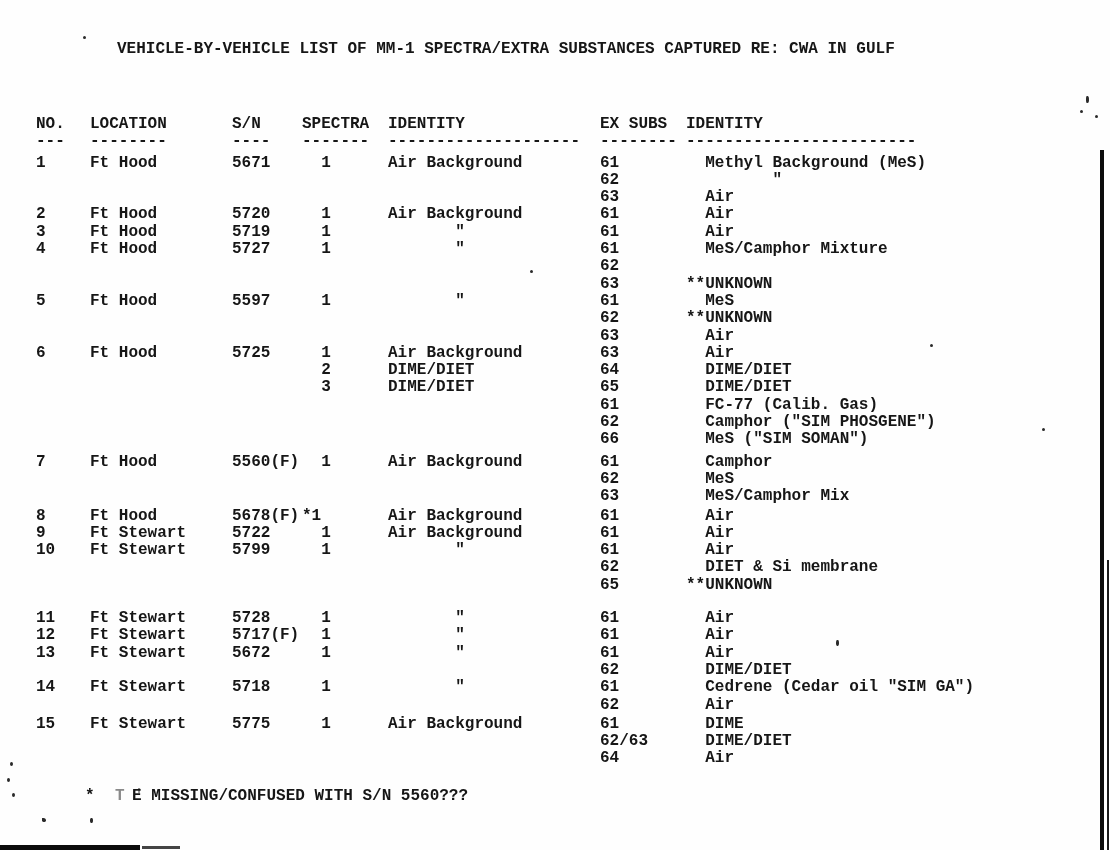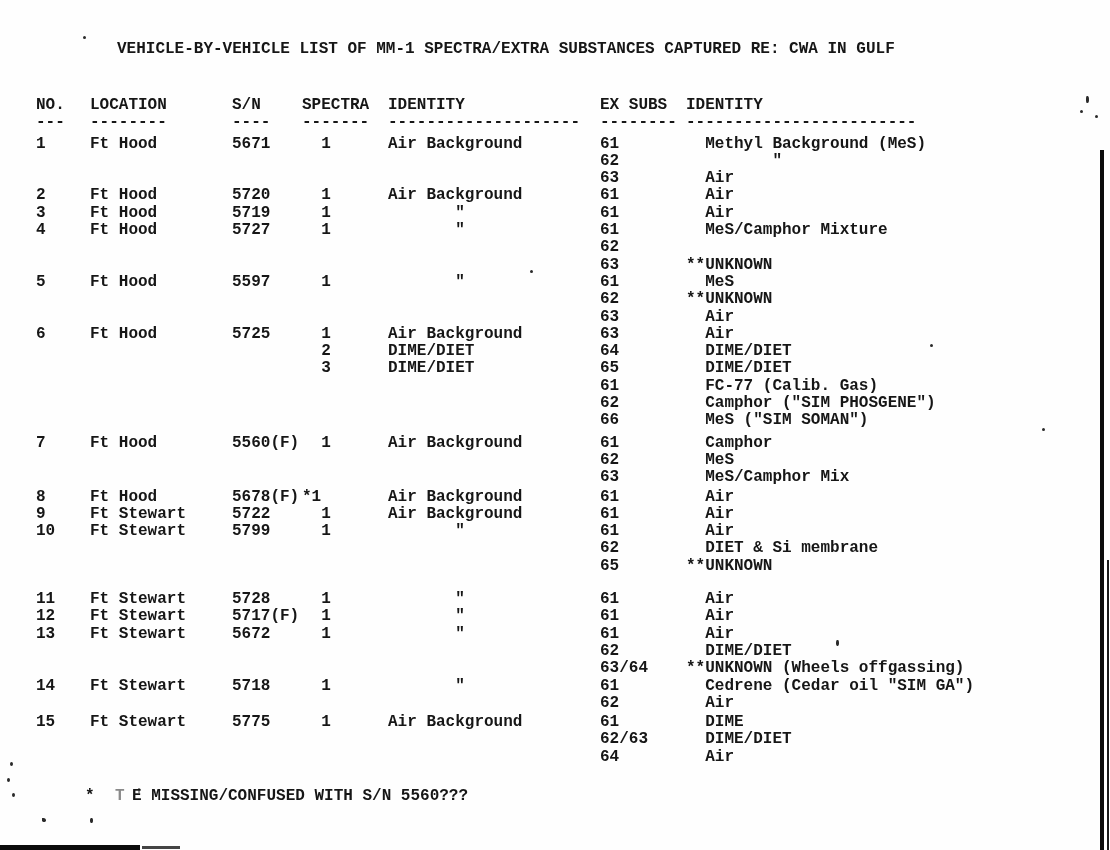--- a/index.html
+++ b/index.html
@@ -4,21 +4,21 @@
 <style>
   html,body{margin:0;padding:0;}
   body{
     width:1110px;height:850px;background:#ffffff;overflow:hidden;
     font-family:"Liberation Mono","DejaVu Sans Mono",monospace;
     color:#161616;position:relative;
   }
   #page{position:absolute;inset:0;width:1110px;height:850px;background:#fefefe;}
   .mono{font-family:"Liberation Mono","DejaVu Sans Mono",monospace;font-size:16px;font-weight:600;letter-spacing:0;}
   #doc-title{position:absolute;left:117px;top:40px;white-space:pre;}
-  #table-block{position:absolute;left:0;top:96px;width:878px;}
+  #table-block{position:absolute;left:0;top:115px;width:878px;}
   .line{position:relative;height:17.3px;}
   .line span{position:absolute;top:0;white-space:pre;}
   .c-no{left:36px;}
   .c-loc{left:90px;}
   .c-sn{left:232px;}
   .c-sp{left:302px;}
   .c-id{left:388px;}
   .c-ex{left:600px;}
   .c-exid{left:686px;}
   #footnote{position:absolute;top:787px;left:0;height:18px;width:1110px;}
@@ -237,24 +237,20 @@
         <span class="c-sn">5672</span>
         <span class="c-sp">  1</span>
         <span class="c-id">       "</span>
         <span class="c-ex">61</span>
         <span class="c-exid">  Air</span>
       </div>
       <div class="line">
         <span class="c-ex">62</span>
         <span class="c-exid">  DIME/DIET</span>
       </div>
-      <div class="line">
-        <span class="c-ex">63/64</span>
-        <span class="c-exid">**UNKNOWN (Wheels offgassing)</span>
-      </div>
       <div class="line" style="margin-top: 0;">
         <span class="c-no">14</span>
         <span class="c-loc">Ft Stewart</span>
         <span class="c-sn">5718</span>
         <span class="c-sp">  1</span>
         <span class="c-id">       "</span>
         <span class="c-ex">61</span>
         <span class="c-exid">  Cedrene (Cedar oil "SIM GA")</span>
       </div>
       <div class="line">

